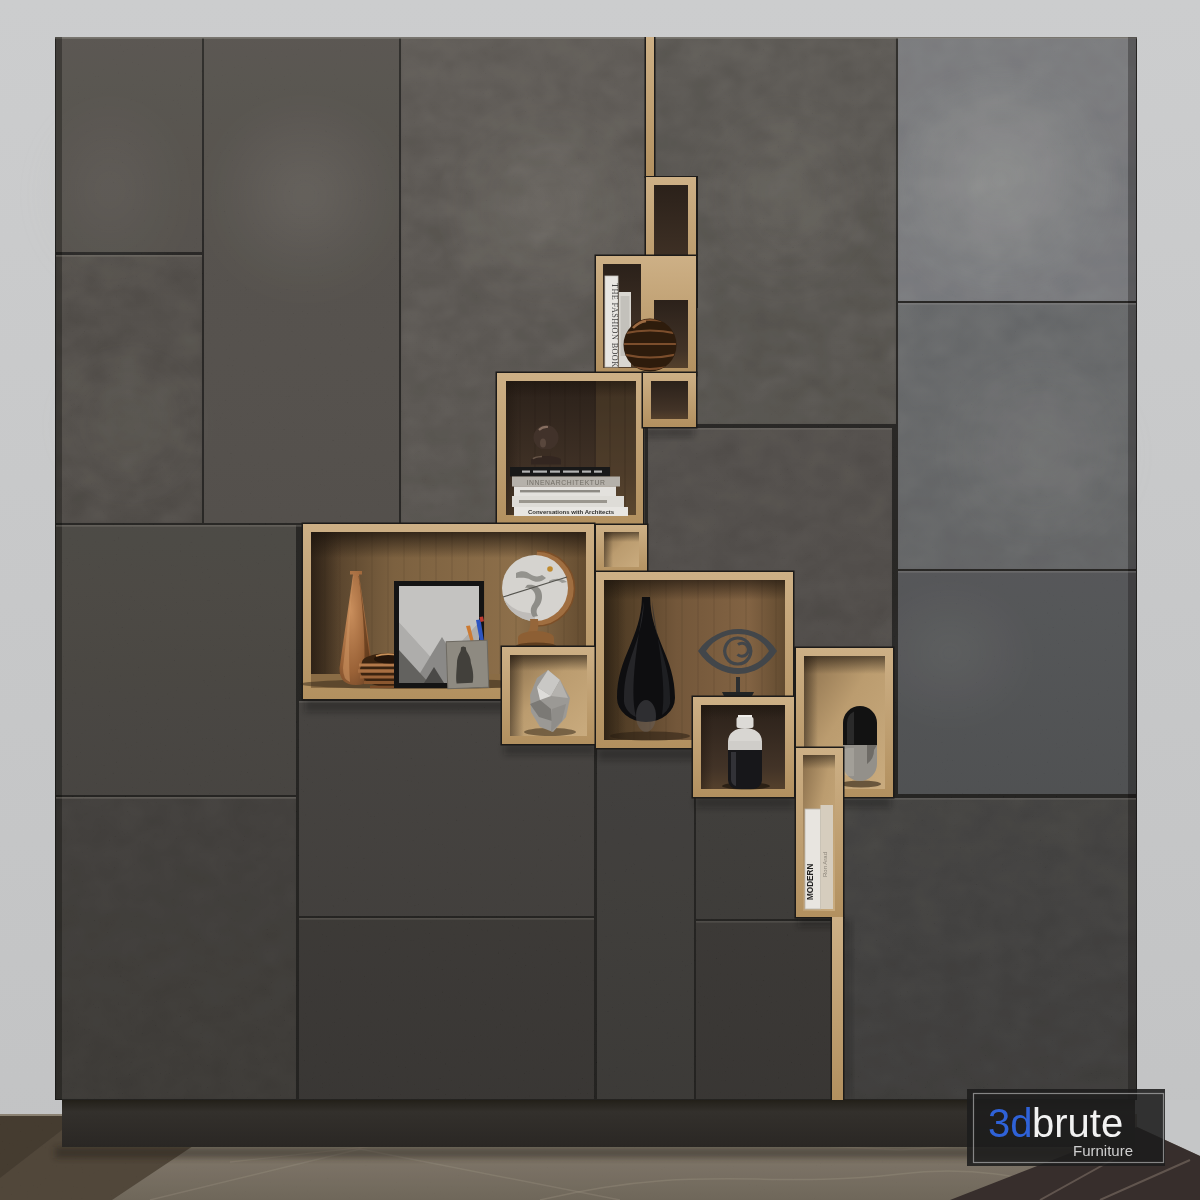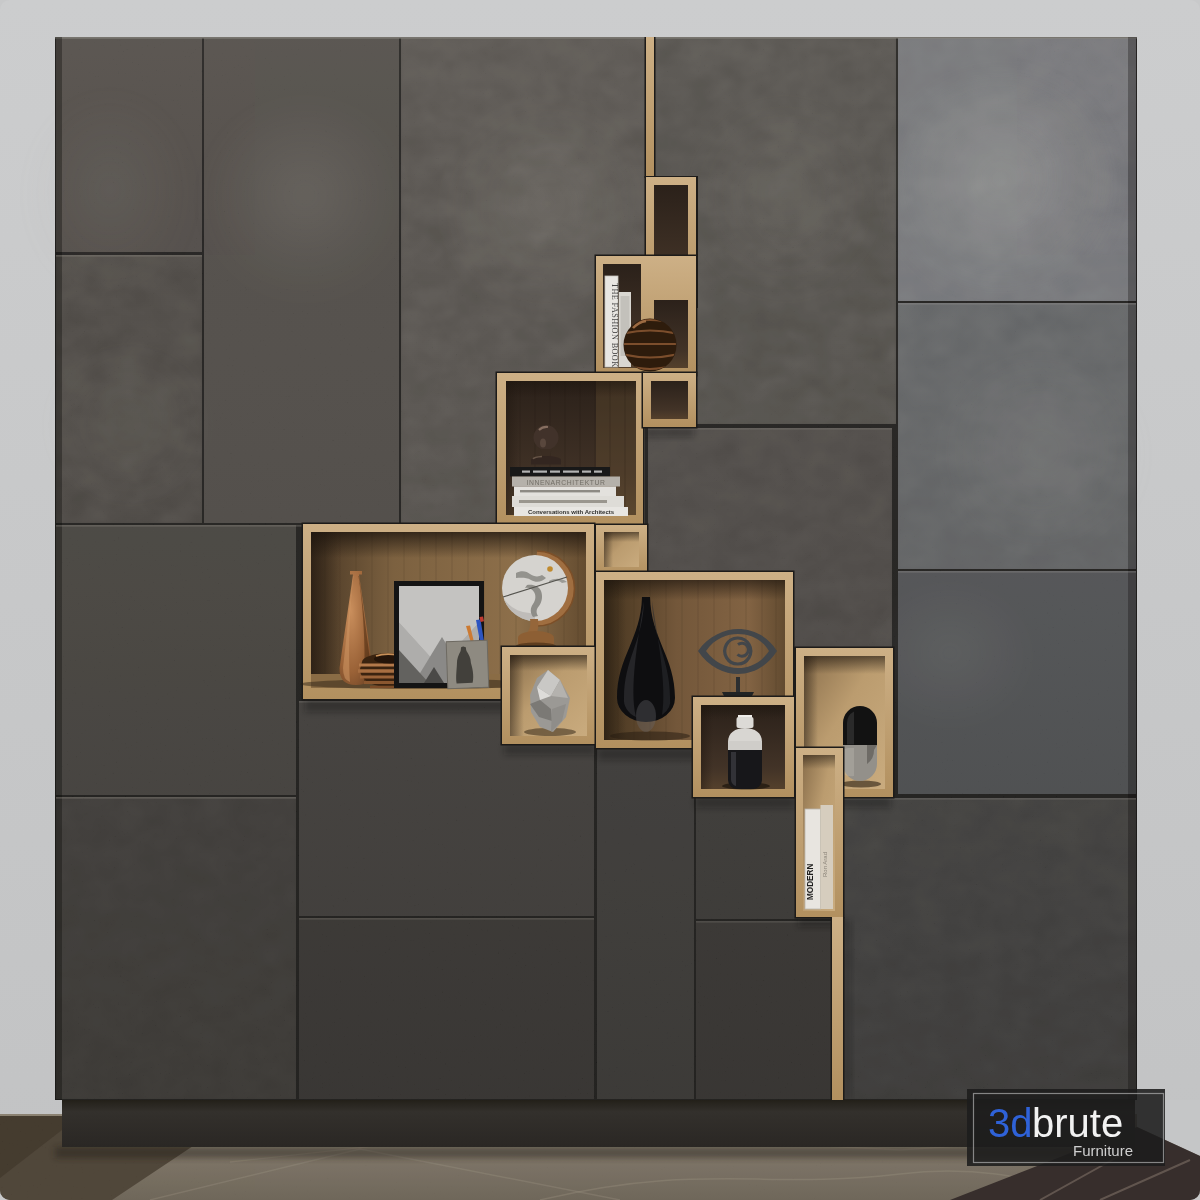--- a/index.html
+++ b/index.html
@@ -1,16 +1,16 @@
 <!DOCTYPE html>
 <html><head>
 <meta charset="utf-8">
 <style>
   html,body{margin:0;padding:0;background:#c8c9ca;}
-  .stage{position:relative;width:1200px;height:1200px;overflow:hidden;font-family:"Liberation Sans",sans-serif;border-radius:10px;}
+  .stage{position:relative;width:1200px;height:1200px;overflow:hidden;font-family:"Liberation Sans",sans-serif;}
 </style>
 </head>
 <body>
 <div class="stage">
 <svg width="1200" height="1200" viewBox="0 0 1200 1200">
 <defs>
   <linearGradient id="wallg" x1="0" y1="0" x2="0" y2="1">
     <stop offset="0" stop-color="#cccdce"></stop>
     <stop offset="1" stop-color="#c2c3c4"></stop>
   </linearGradient>

